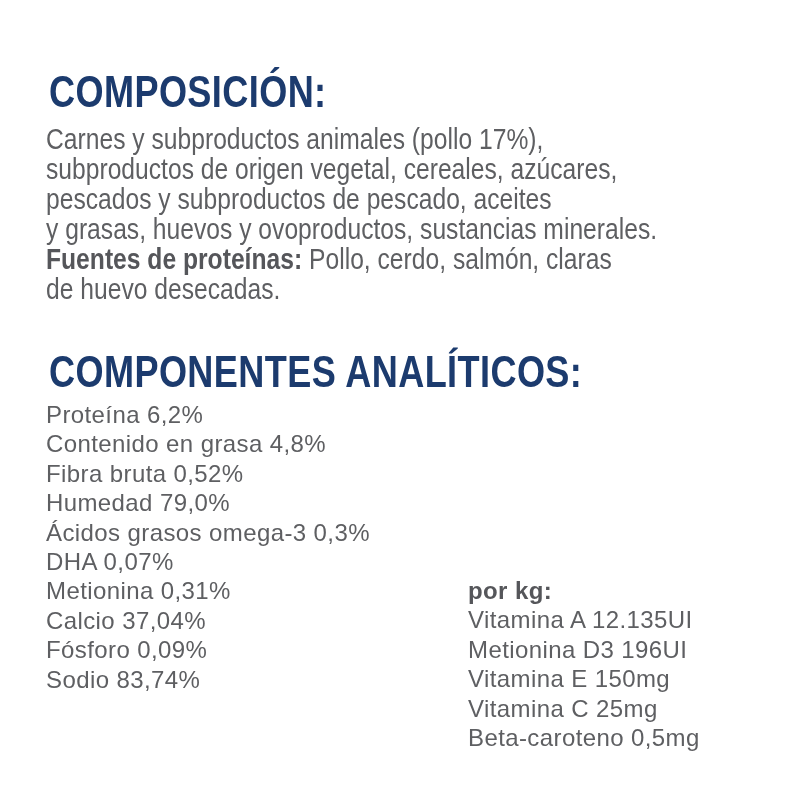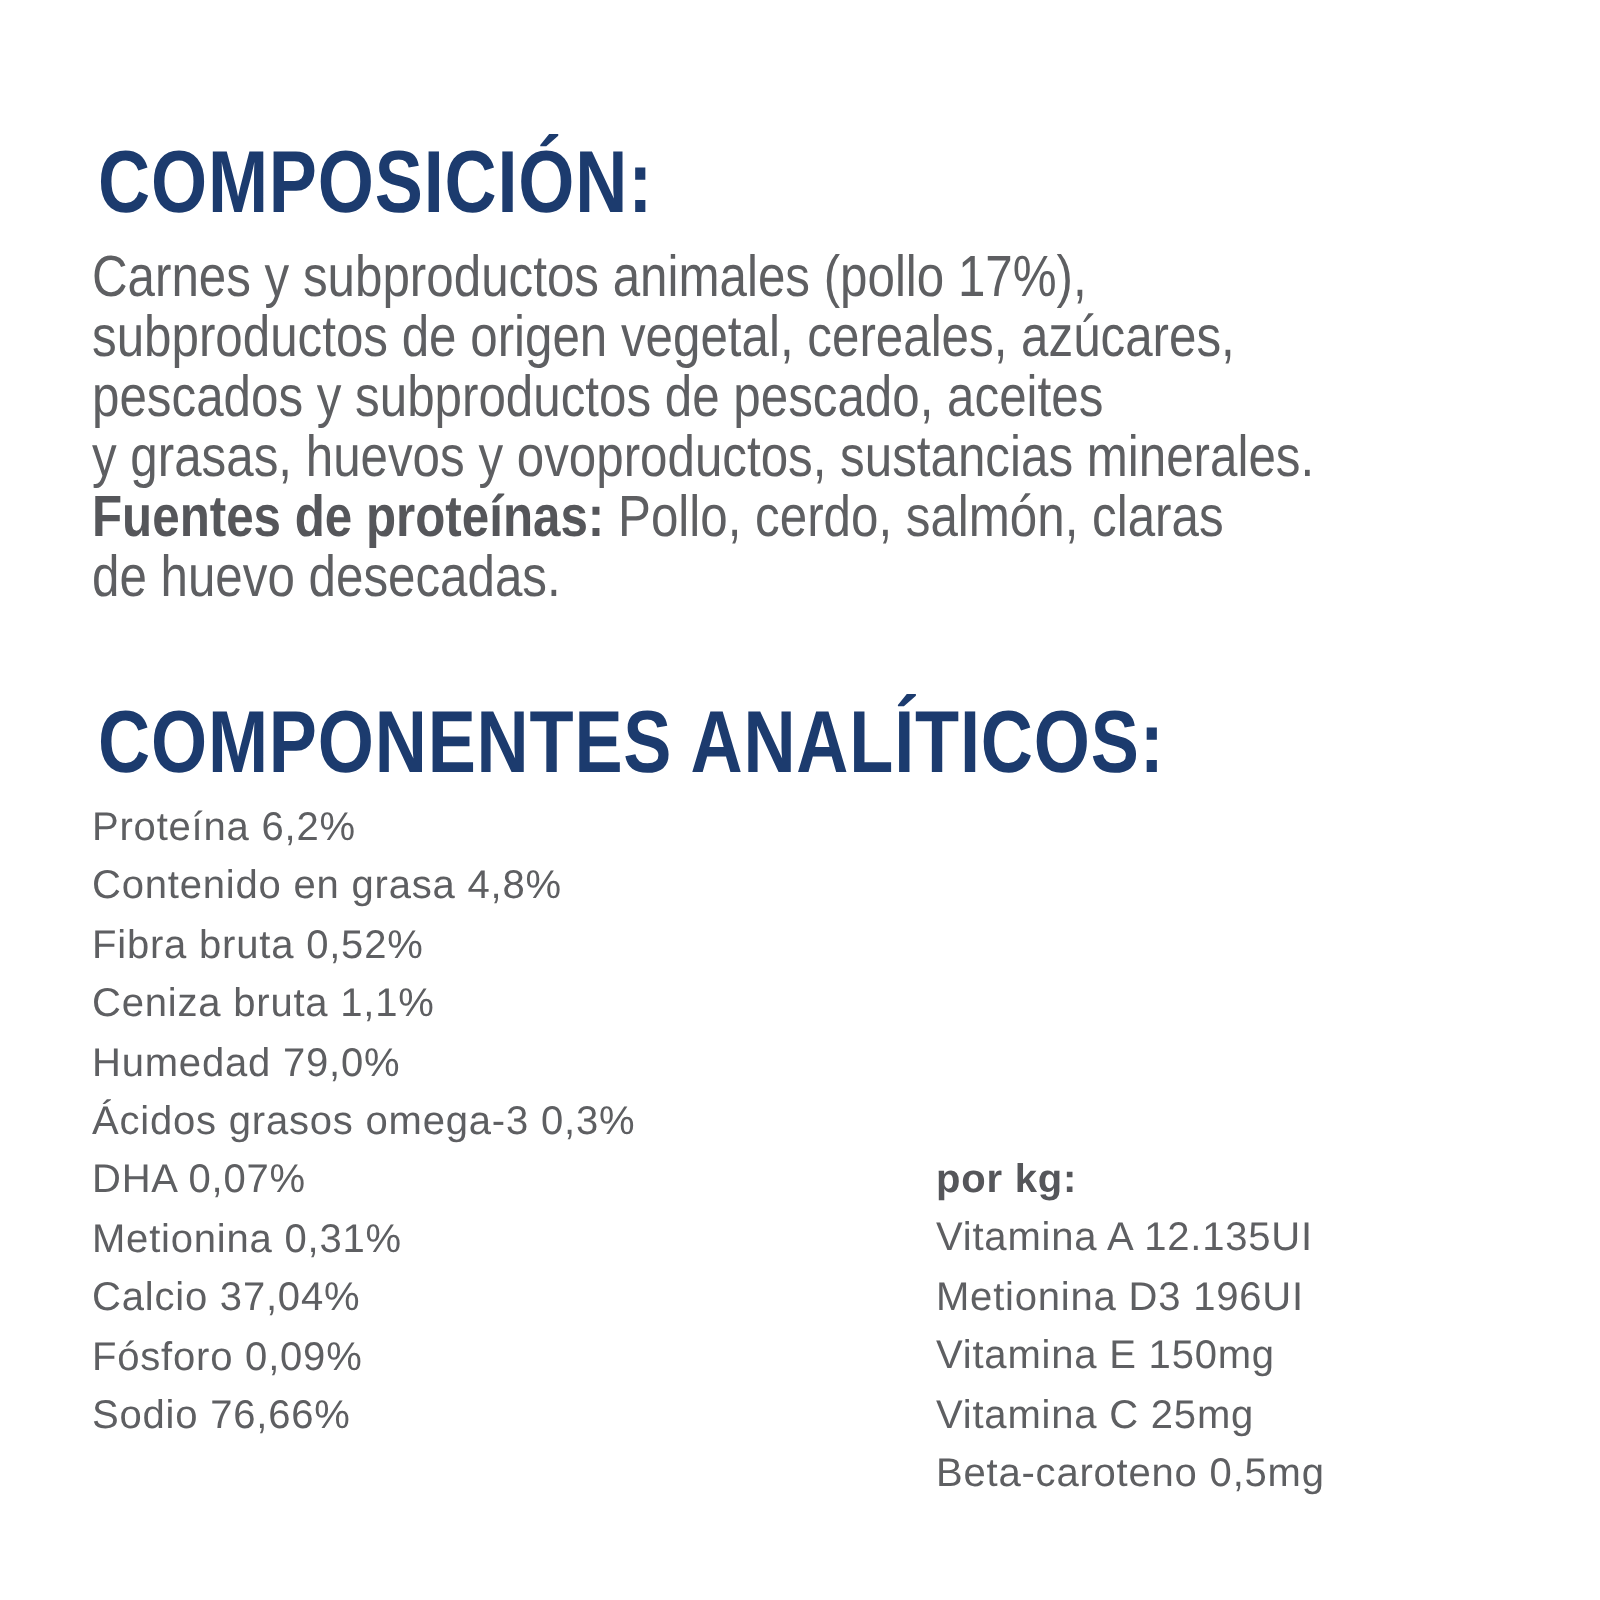--- a/index.html
+++ b/index.html
@@ -25,21 +25,21 @@
     font-size:29px; line-height:30px; white-space:nowrap;
     transform:scaleX(0.85); transform-origin:0 0;
     color: var(--text-gray, #5e5f62);
   }
   .para .bold-lead {
     font-weight:bold; color: var(--bold-gray, #55565a);
     margin-right:0.28em;
   }
   .list {
     position:absolute; white-space:nowrap;
-    font-size:20px; line-height:29.4px; letter-spacing:0.4px;
+    font-size:24px; line-height:29.4px; letter-spacing:0.4px;
     color: var(--text-gray, #5e5f62);
   }
   .list-left  { left:46px;  top:368px; }
   .list-right { left:468px; top:544px; }
   .perkg-label { font-weight:bold; color: var(--bold-gray, #55565a); }
   .footer-bar {
     position:absolute; left:0; right:0; bottom:0; height:17px;
     background: linear-gradient(180deg,
       var(--bar-edge, #132f5c) 0px,
       var(--bar-edge, #132f5c) 3px,
@@ -62,28 +62,27 @@
     <div class="ln"><span class="bold-lead">Fuentes de proteínas:</span><span>Pollo, cerdo, salmón, claras</span></div>
     <div class="ln">de huevo desecadas.</div>
   </div>
 
   <h2 class="heading h-analytical">COMPONENTES ANALÍTICOS:</h2>
 
   <div class="list list-left">
     <div class="ln">Proteína 6,2%</div>
     <div class="ln">Contenido en grasa 4,8%</div>
     <div class="ln">Fibra bruta 0,52%</div>
-    <div class="ln">Ceniza bruta 1,1%</div>
     <div class="ln">Humedad 79,0%</div>
     <div class="ln">Ácidos grasos omega-3 0,3%</div>
     <div class="ln">DHA 0,07%</div>
     <div class="ln">Metionina 0,31%</div>
     <div class="ln">Calcio 37,04%</div>
     <div class="ln">Fósforo 0,09%</div>
-    <div class="ln">Sodio 76,66%</div>
+    <div class="ln">Sodio 83,74%</div>
   </div>
 
   <div class="list list-right">
     <div class="ln perkg-label">por kg:</div>
     <div class="ln">Vitamina A 12.135UI</div>
     <div class="ln">Metionina D3 196UI</div>
     <div class="ln">Vitamina E 150mg</div>
     <div class="ln">Vitamina C 25mg</div>
     <div class="ln">Beta-caroteno 0,5mg</div>
   </div>

